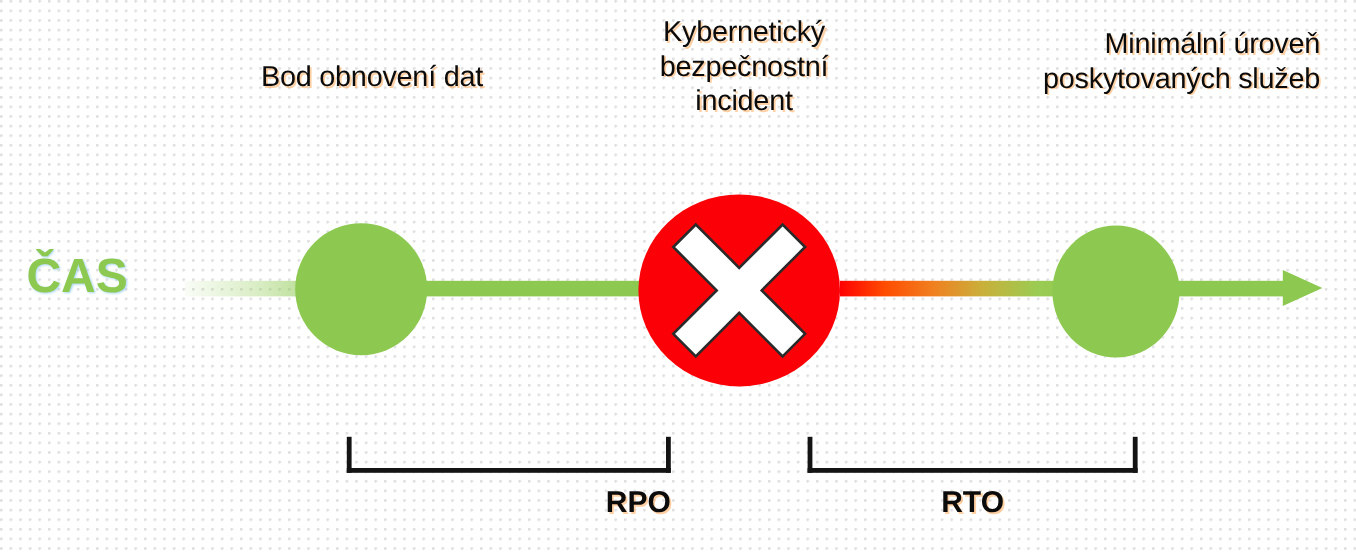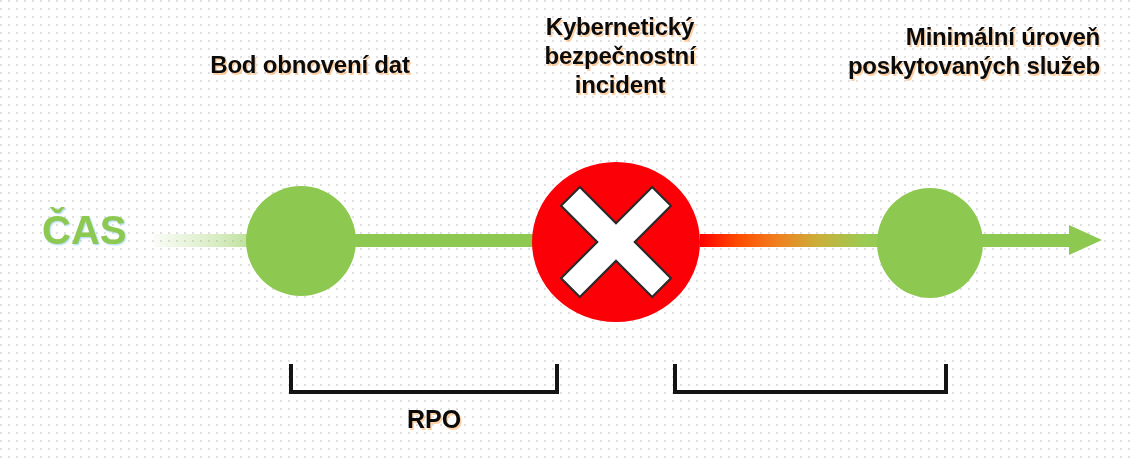--- a/index.html
+++ b/index.html
@@ -24,21 +24,21 @@
       radial-gradient(circle at 1px 1px, rgba(150,150,155,0.30) 1px, rgba(0,0,0,0) 1.4px);
     background-size: 8px 8px;
     overflow: hidden;
   }
 
   
   .heading {
     position: absolute;
     text-align: center;
     font-family: "Liberation Sans", sans-serif;
-    font-weight: bold;
+    font-weight: normal;
     font-size: 24px;
     line-height: 29px;
     color: #0b0b0b;
     letter-spacing: -0.2px;
     text-shadow: 1.5px 1.5px 0 rgba(255,170,90,0.55);
     white-space: pre-line;
   }
   #heading-rpo-label  { left: 150px; top: 50px;  width: 320px; text-align: center; }
   #heading-incident   { left: 495px; top: 12px;  width: 250px; }
   #heading-service    { left: 765px; top: 22px;  width: 335px; text-align: right; }
@@ -47,21 +47,20 @@
   #time-label {
     position: absolute;
     left: 22px;
     top: 208px;
     font-family: "Liberation Sans", sans-serif;
     font-weight: bold;
     font-size: 40px;
     line-height: 44px;
     color: #8DC950;
     text-shadow: 1px 1px 2px rgba(120,190,230,0.65);
-    margin-left: 20px;
   }
 
   .axis-line {
     position: absolute;
     height: 13px;
     top: 234px;
   }
   
   #axis-seg-pre {
     left: 154px;
@@ -150,21 +149,21 @@
     position: absolute;
     top: 404px;
     text-align: center;
     font-family: "Liberation Sans", sans-serif;
     font-weight: bold;
     font-size: 25px;
     line-height: 30px;
     color: #0b0b0b;
     text-shadow: 1.5px 1.5px 0 rgba(255,170,90,0.55);
   }
-  #label-rpo { left: 299px; width: 270px; }
+  #label-rpo { left: 289px; width: 270px; text-align: right; }
   #label-rto { left: 673px; width: 275px; }
 </style>
 </head>
 <body>
 
 <div id="diagram">
 
   <div class="heading" id="heading-rpo-label">Bod obnovení dat</div>
 
   <div class="heading" id="heading-incident">Kybernetický
@@ -189,14 +188,15 @@
       <polygon points="50,36 77,9 91,23 64,50 91,77 77,91 50,64 23,91 9,77 36,50 9,23 23,9" fill="#ffffff" stroke="#2a2a2a" stroke-width="1.6" stroke-linejoin="miter"></polygon>
     </svg>
   </div>
 
   <div class="node-circle" id="node-service-level"></div>
 
   <div class="bracket" id="bracket-rpo"></div>
   <div class="bracket-label" id="label-rpo">RPO</div>
 
   <div class="bracket" id="bracket-rto"></div>
+  <div class="bracket-label" id="label-rto">RTO</div>
 
 </div>
 
 </body></html>

